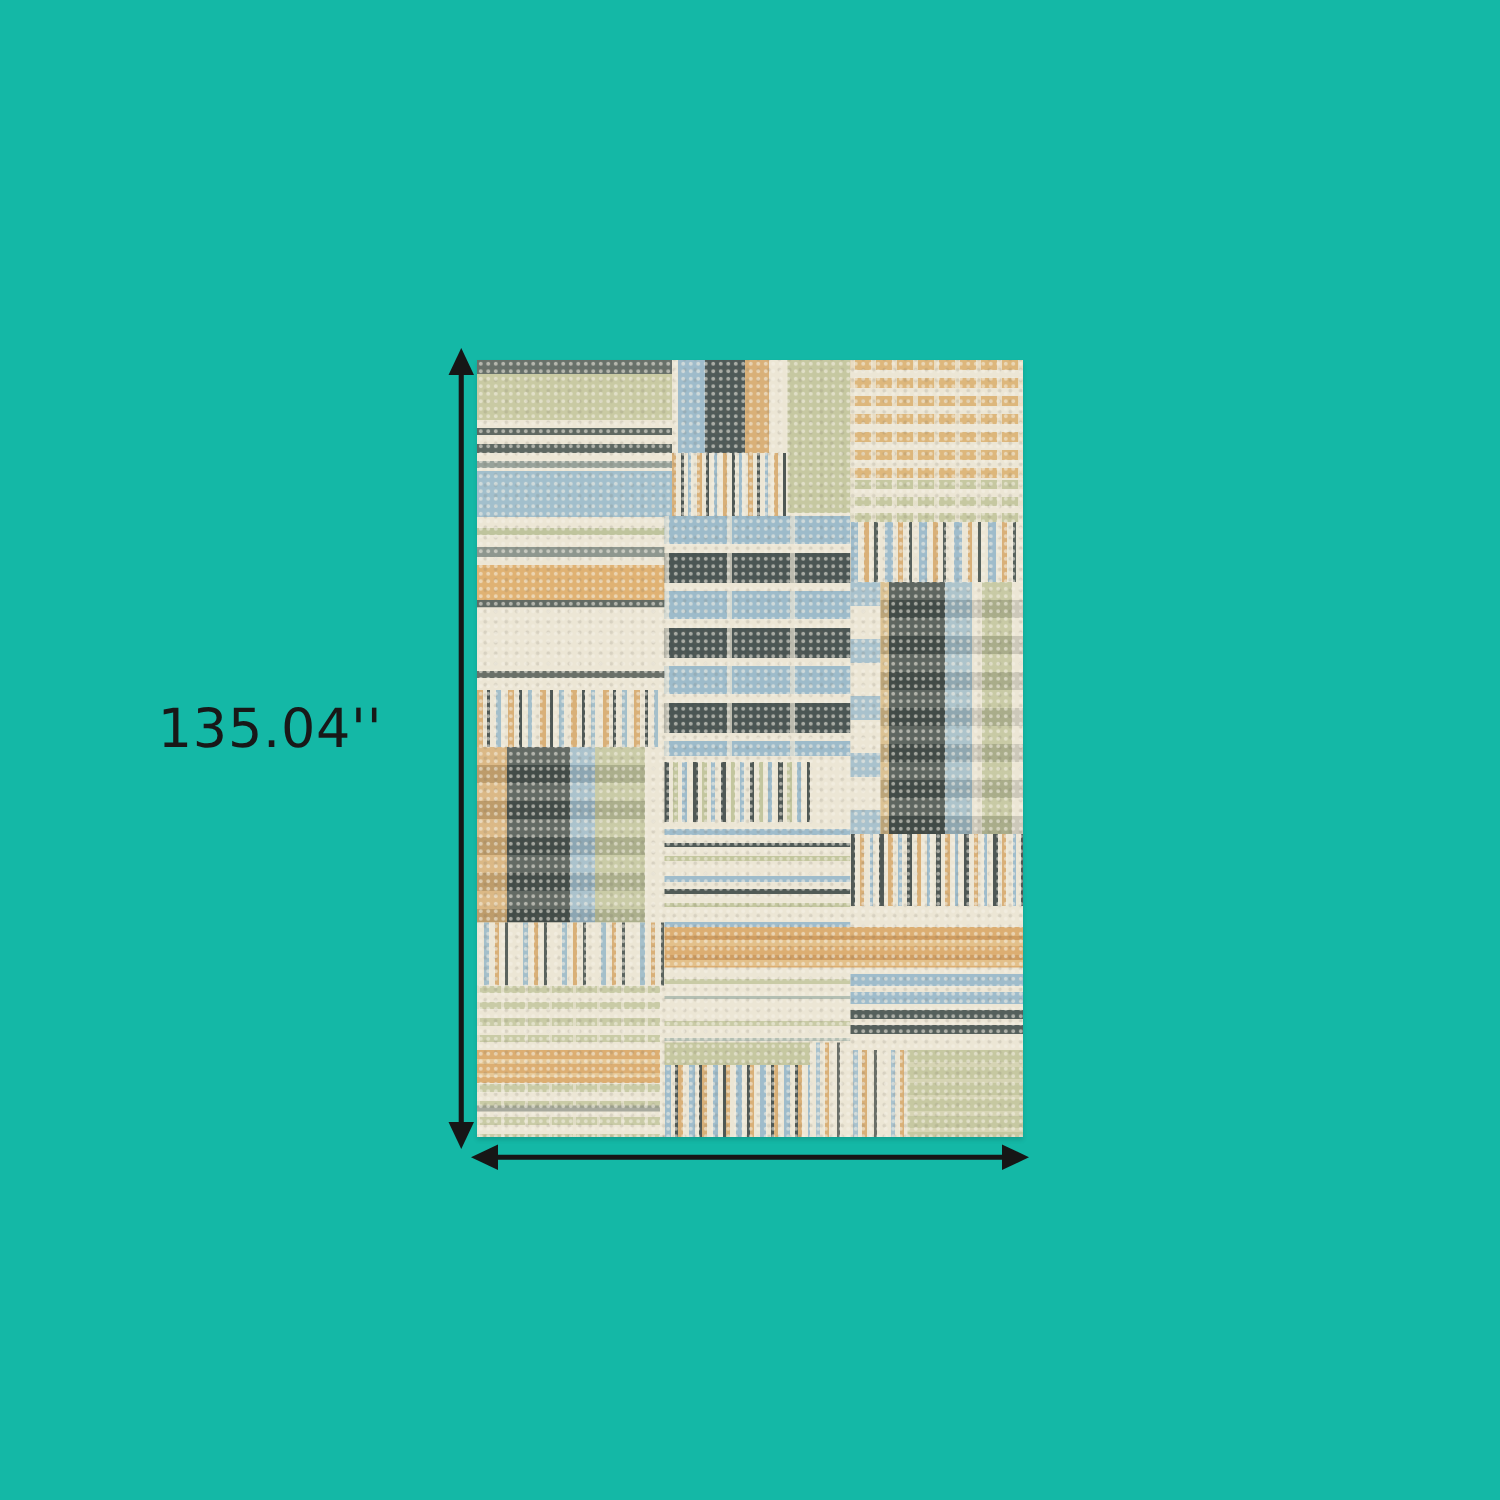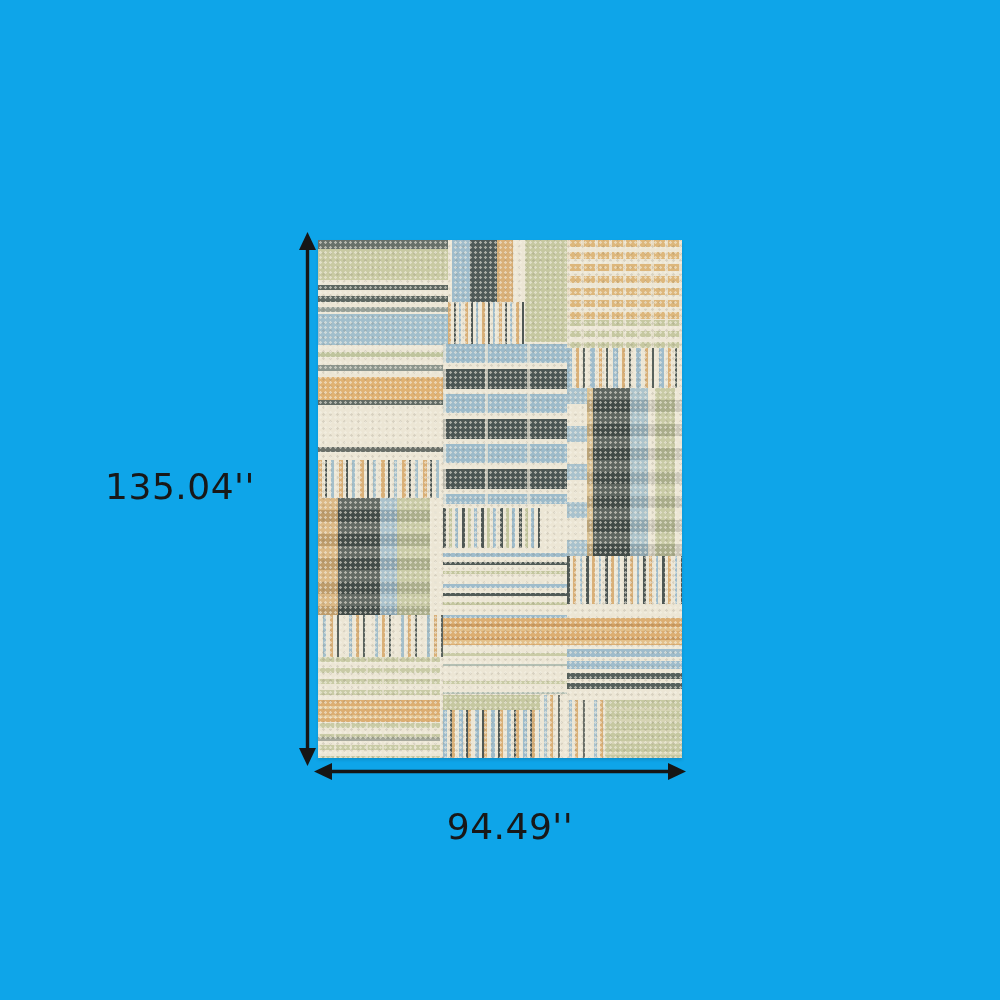--- a/index.html
+++ b/index.html
@@ -1,16 +1,16 @@
 <!DOCTYPE html>
 <html><head>
 <meta charset="utf-8">
 <style>
   html,body{margin:0;padding:0;background:#ffffff;}
-  .stage{position:relative;width:1000px;height:1000px;background:#0ea5e9;overflow:hidden;
+  .stage{position:relative;width:1000px;height:1000px;background:#14b8a6;overflow:hidden;
          font-family:"DejaVu Sans","Liberation Sans",sans-serif;}
 
   
   .rug{position:absolute;left:318px;top:240px;width:364px;height:518px;background:#ece6d5;
        box-shadow:0 2px 3px rgba(0,0,0,.13), inset 0 0 0 1px rgba(110,104,88,.35);}
   .rug .t{position:absolute;}
   
   .rug::after{content:"";position:absolute;inset:0;pointer-events:none;
     background-image:
       radial-gradient(rgba(245,241,230,.55) 1px, transparent 1.5px),
@@ -140,14 +140,13 @@
     <polygon points="13.5,537 5,519 22,519" fill="#161616"></polygon>
   </svg>
 
   <svg class="arrow h-arrow" width="378" height="27" viewBox="0 0 378 27">
     <line x1="16" y1="13.5" x2="362" y2="13.5" stroke="#161616" stroke-width="3.4"></line>
     <polygon points="3,13.5 21,5 21,22" fill="#161616"></polygon>
     <polygon points="375,13.5 357,5 357,22" fill="#161616"></polygon>
   </svg>
 
   <div class="dim-label height-label">135.04''</div>
-  <div class="dim-label width-label">94.49''</div>
 </div>
 
 </body></html>

